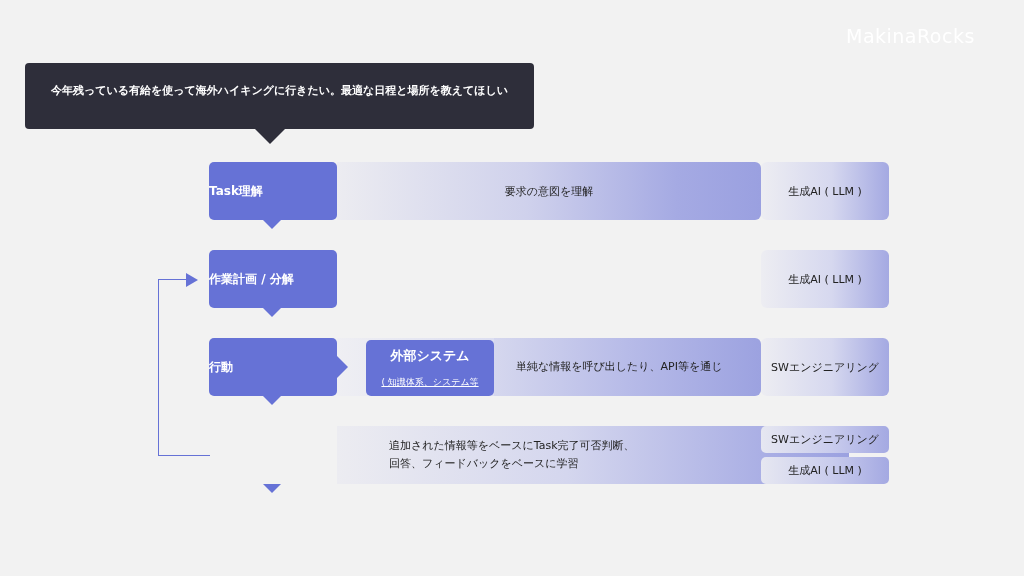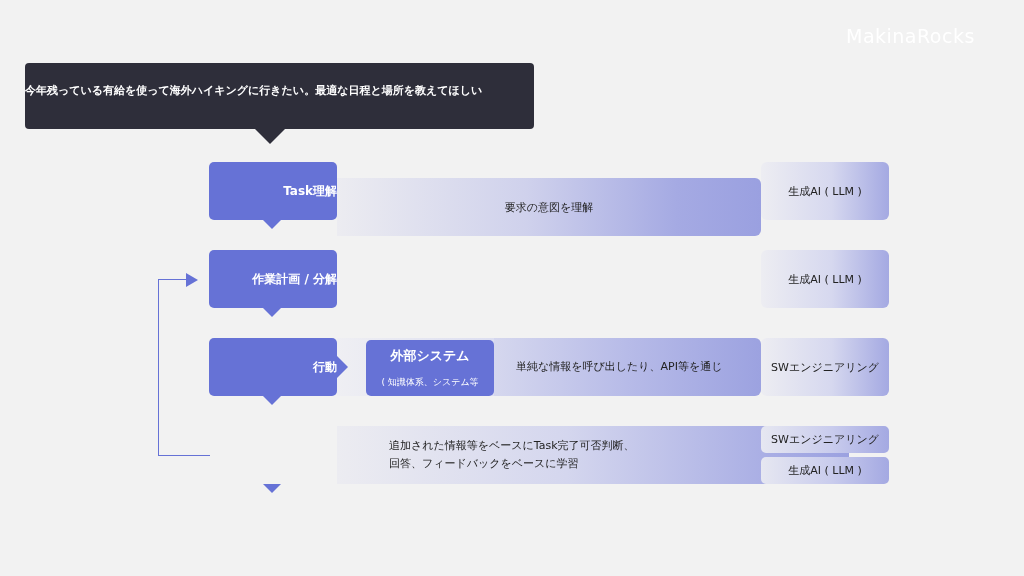--- a/index.html
+++ b/index.html
@@ -7,58 +7,58 @@
     width:1024px; height:576px; background:#f2f2f2; position:relative; overflow:hidden;
     font-family: "DejaVu Sans", "Liberation Sans", sans-serif;
   }
   .logo {
     position:absolute; left:846px; top:25px; font-size:19px; color:#ffffff;
     letter-spacing:0.5px; font-family:"DejaVu Sans", sans-serif; font-weight:normal;
   }
   .prompt {
     position:absolute; left:25px; top:63px; width:509px; height:66px; background:#2e2e3a;
     border-radius:4px; color:#ffffff; font-size:11px; font-weight:bold;
-    display:flex; align-items:center; justify-content:flex-start; box-sizing:border-box; padding-bottom:12px;
+    display:flex; align-items:center; justify-content:center; box-sizing:border-box; padding-bottom:12px;
   }
   .prompt-tail {
     position:absolute; left:255px; top:129px; width:0; height:0;
     border-left:15px solid transparent; border-right:15px solid transparent; border-top:15px solid #2e2e3a;
   }
   .row { position:absolute; left:209px; width:680px; height:58px; }
   .step {
     position:absolute; left:0; top:0; width:128px; height:58px; background:#6672d6; border-radius:5px;
-    color:#ffffff; font-size:12px; font-weight:bold; display:flex; align-items:center; justify-content:flex-end;
+    color:#ffffff; font-size:12px; font-weight:bold; display:flex; align-items:center; justify-content:flex-start;
     z-index:2;
   }
   .step-tail {
     position:absolute; left:54px; top:58px; width:0; height:0;
     border-left:9px solid transparent; border-right:9px solid transparent; border-top:9px solid #6672d6; z-index:2;
   }
   .step-tail-right {
     position:absolute; left:128px; top:18px; width:0; height:0;
     border-top:11px solid transparent; border-bottom:11px solid transparent; border-left:11px solid #6672d6; z-index:2;
   }
   .band {
-    position:absolute; left:128px; top:16px; width:424px; height:58px;
+    position:absolute; left:128px; top:0; width:424px; height:58px;
     background:linear-gradient(90deg, #ececf1 0%, #cfd1ec 45%, #a5aae3 80%, #9aa0e0 100%);
     border-radius:0 6px 6px 0; display:flex; align-items:center; justify-content:center;
     font-size:11px; color:#222;
   }
   .tag {
     position:absolute; left:552px; top:0; width:128px; height:58px;
     background:linear-gradient(90deg, #ededf2 0%, #d6d8ef 55%, #a4a9e2 100%);
     border-radius:6px; display:flex; align-items:center; justify-content:center;
     font-size:11px; color:#222;
   }
   .ext {
     position:absolute; left:157px; top:2px; width:128px; height:56px; background:#6672d6; border-radius:5px;
     color:#fff; display:flex; flex-direction:column; align-items:center; justify-content:center; z-index:3;
   }
   .ext-title { font-size:13px; font-weight:bold; }
-  .ext-sub { font-size:9px; margin-top:11px; }
+  .ext-sub { font-size:9px; margin-top:11px;text-decoration:underline; }
   .band3 {
     position:absolute; left:285px; top:0; width:267px; height:58px;
     background:linear-gradient(90deg, #d5d7ee 0%, #b7bbe8 50%, #9ca2e0 100%);
     border-radius:0 6px 6px 0; display:flex; align-items:center; justify-content:flex-start;
     padding-left:22px; box-sizing:border-box; font-size:11px; color:#222; line-height:18px;
   }
   .band3-bg {
     position:absolute; left:128px; top:0; width:160px; height:58px;
     background:linear-gradient(90deg, #efeff3 0%, #dcdef1 100%);
   }

